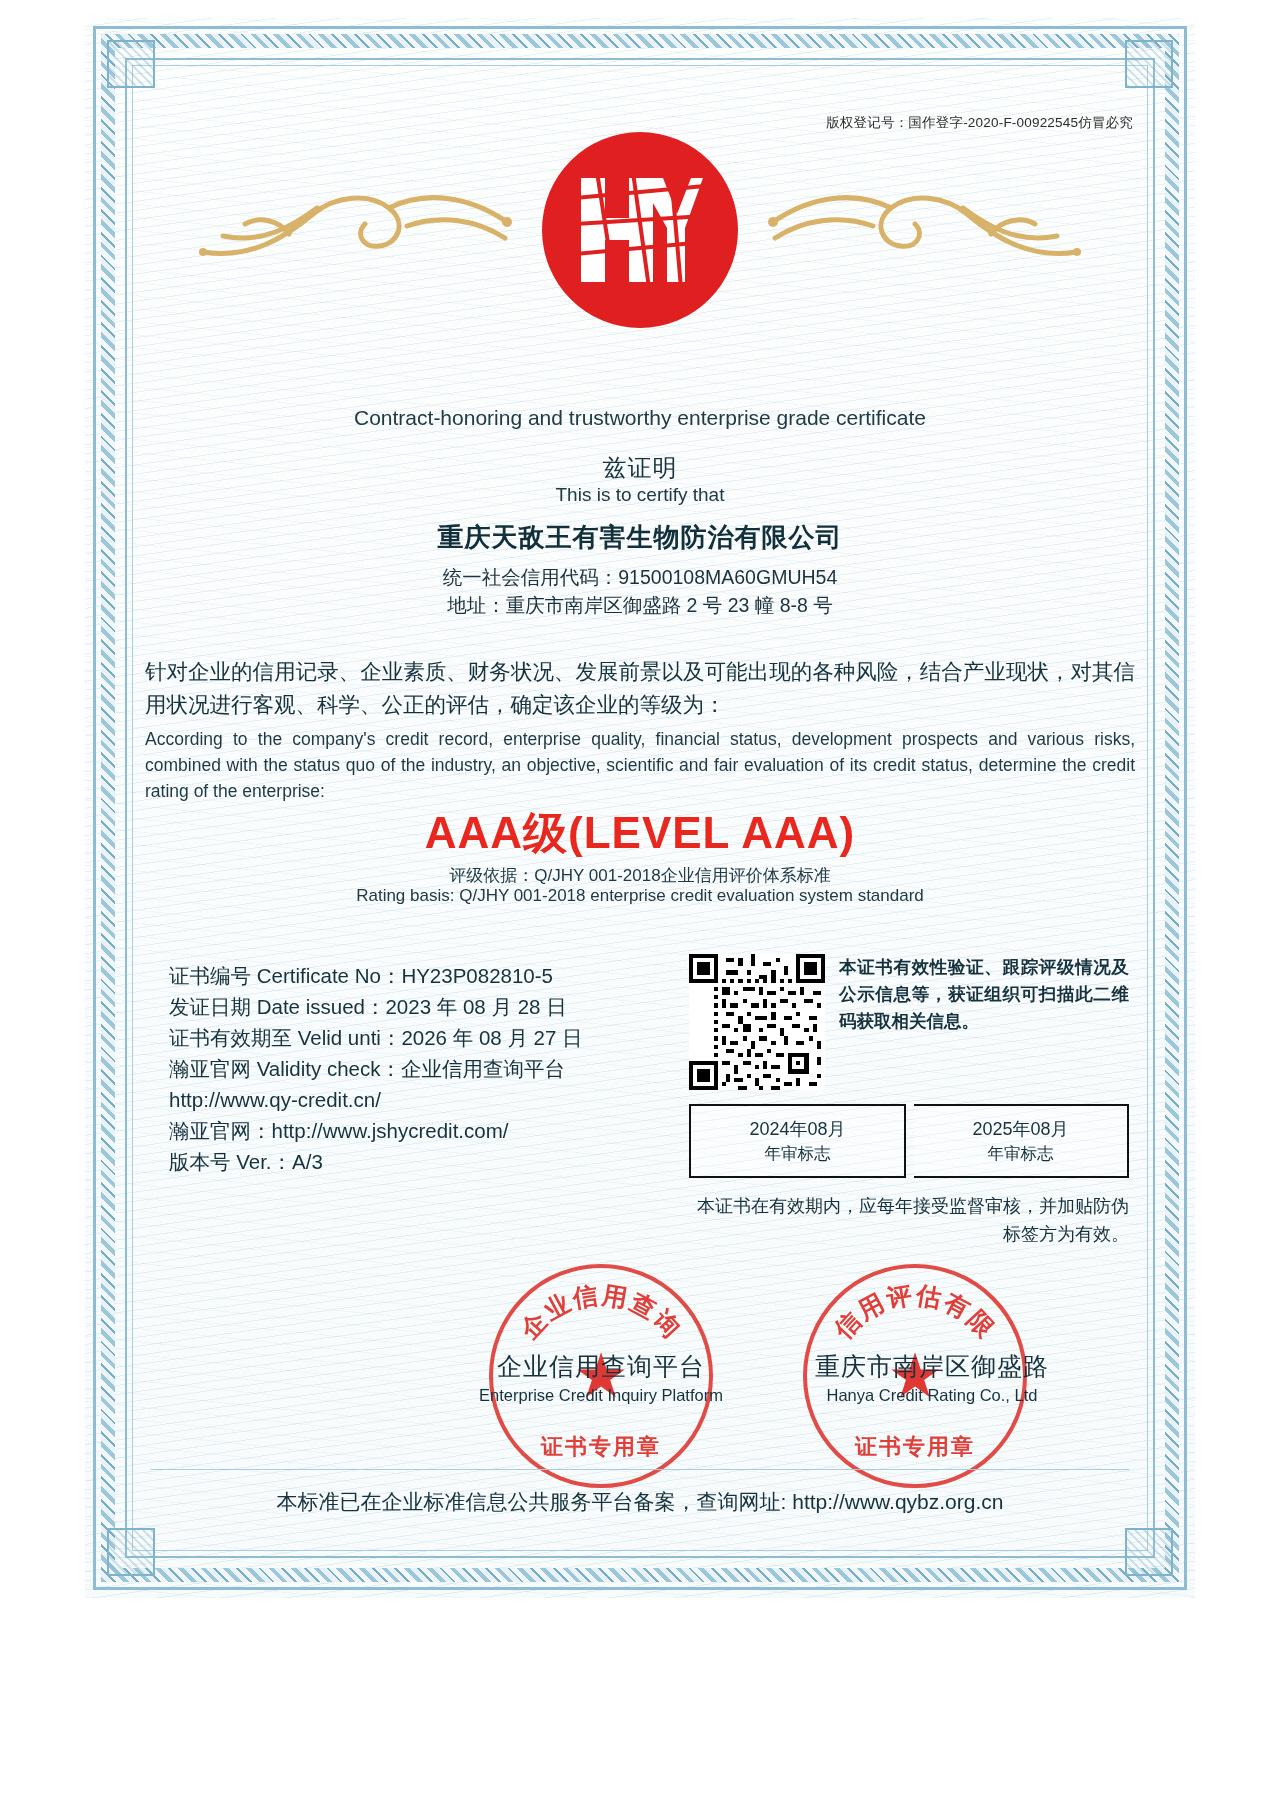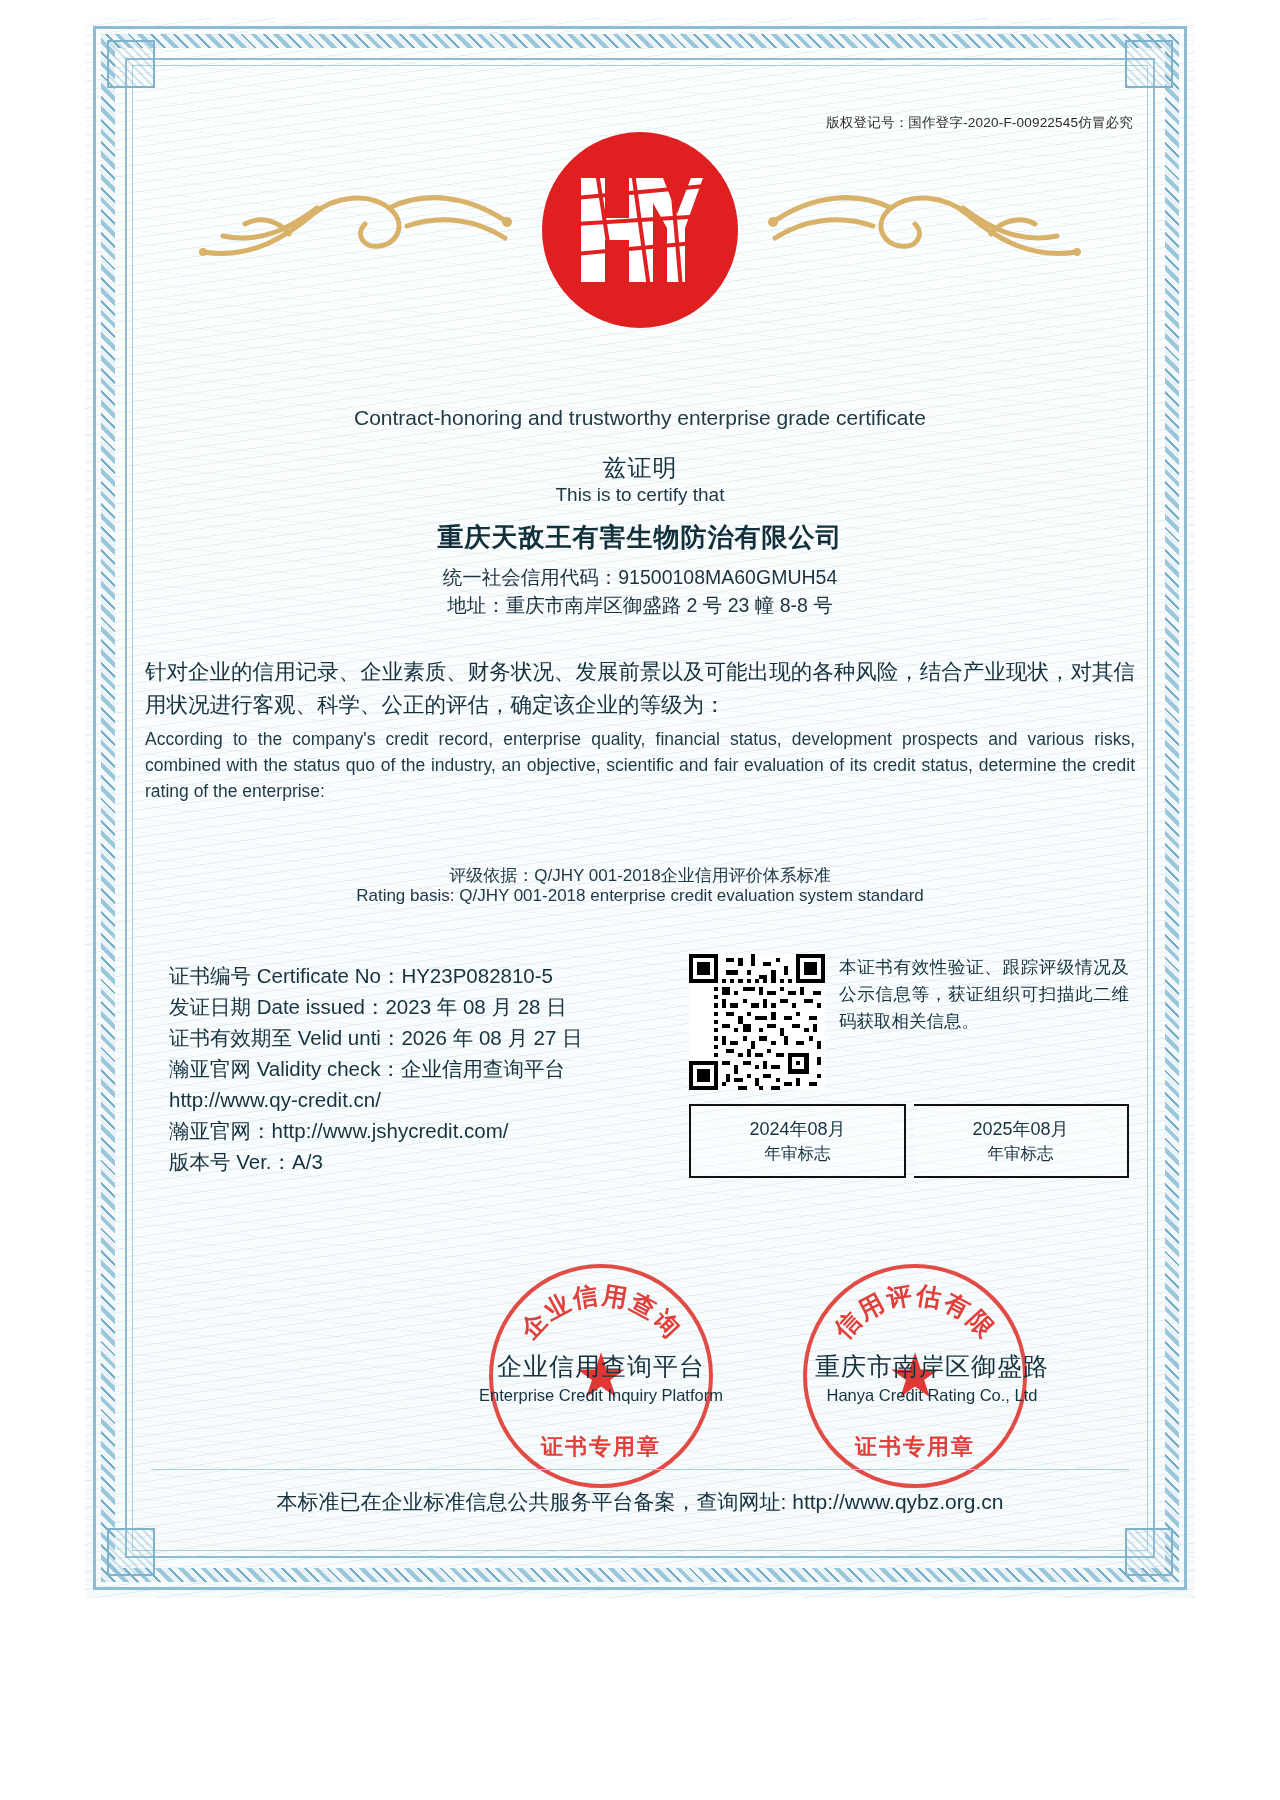--- a/index.html
+++ b/index.html
@@ -285,20 +285,21 @@
     width: 136px;
     height: 136px;
     flex: 0 0 136px;
     background-color: #ffffff;
   }
   .qr-note {
     font-size: 17.5px;
     line-height: 27px;
     color: #16323e;
     text-align: justify;
+    font-weight: bold;
   }
   .annual-row {
     display: flex;
     gap: 8px;
     margin-top: 14px;
   }
   .annual-box {
     flex: 1 1 0;
     border: 2px solid #111;
     height: 70px;
@@ -471,20 +472,21 @@
 
     <div class="company-name">重庆天敌王有害生物防治有限公司</div>
     <div class="company-code">统一社会信用代码：91500108MA60GMUH54</div>
     <div class="company-addr">地址：重庆市南岸区御盛路 2 号 23 幢 8-8 号</div>
 
     <div class="para">
       <div class="para-zh">针对企业的信用记录、企业素质、财务状况、发展前景以及可能出现的各种风险，结合产业现状，对其信用状况进行客观、科学、公正的评估，确定该企业的等级为：</div>
       <div class="para-en">According to the company's credit record, enterprise quality, financial status, development prospects and various risks, combined with the status quo of the industry, an objective, scientific and fair evaluation of its credit status, determine the credit rating of the enterprise:</div>
     </div>
 
+    <div class="level">AAA级(LEVEL AAA)</div>
     <div class="basis-zh">评级依据：Q/JHY 001-2018企业信用评价体系标准</div>
     <div class="basis-en">Rating basis: Q/JHY 001-2018 enterprise credit evaluation system standard</div>
 
     <div class="info-block">
       <div class="info-row">
         <span>证书编号 Certificate No：</span><span>HY23P082810-5</span>
       </div>
       <div class="info-row">
         <span>发证日期 Date issued：</span><span>2023 年 08 月 28 日</span>
       </div>
@@ -640,20 +642,21 @@
         <div class="annual-box">
           <div class="annual-date">2024年08月</div>
           <div class="annual-label">年审标志</div>
         </div>
         <div class="annual-box">
           <div class="annual-date">2025年08月</div>
           <div class="annual-label">年审标志</div>
         </div>
       </div>
 
+      <div class="annual-note">本证书在有效期内，应每年接受监督审核，并加贴防伪标签方为有效。</div>
     </div>
 
     <div class="seal-area">
 
       <div class="seal left">
         <svg class="seal-arc" viewBox="0 0 216 216">
           <defs>
             <path id="arcL" d="M 26 118 A 82 82 0 0 1 190 118"></path>
           </defs>
           <text text-anchor="middle">

